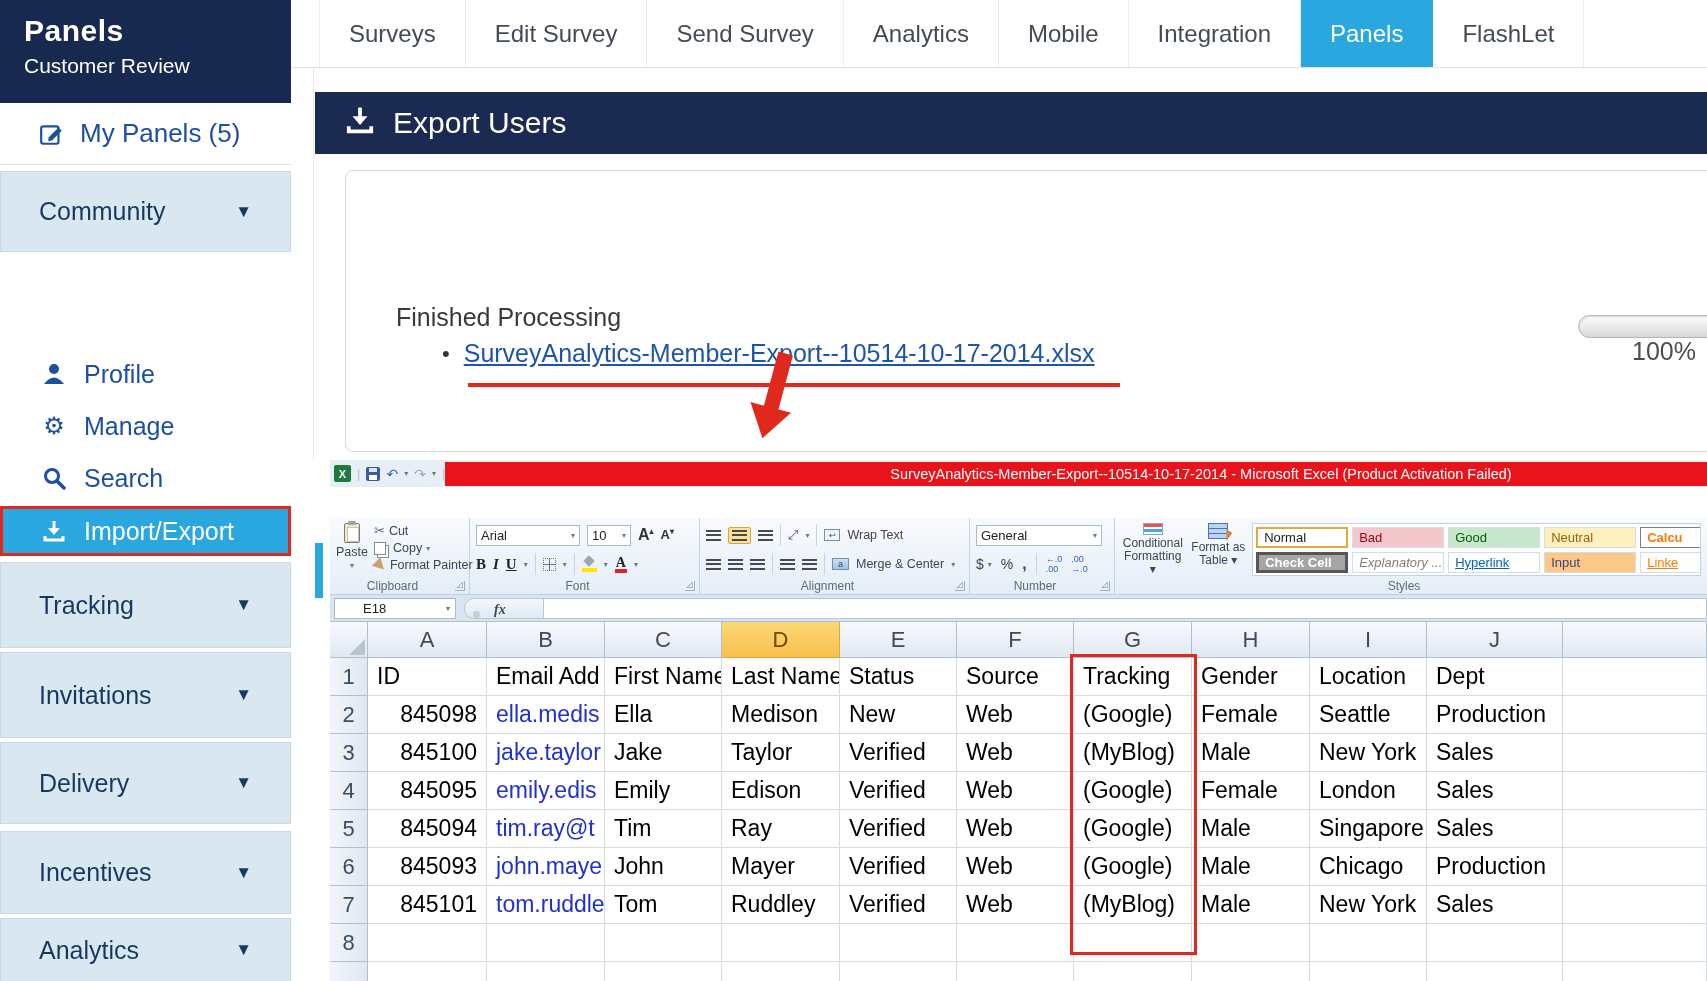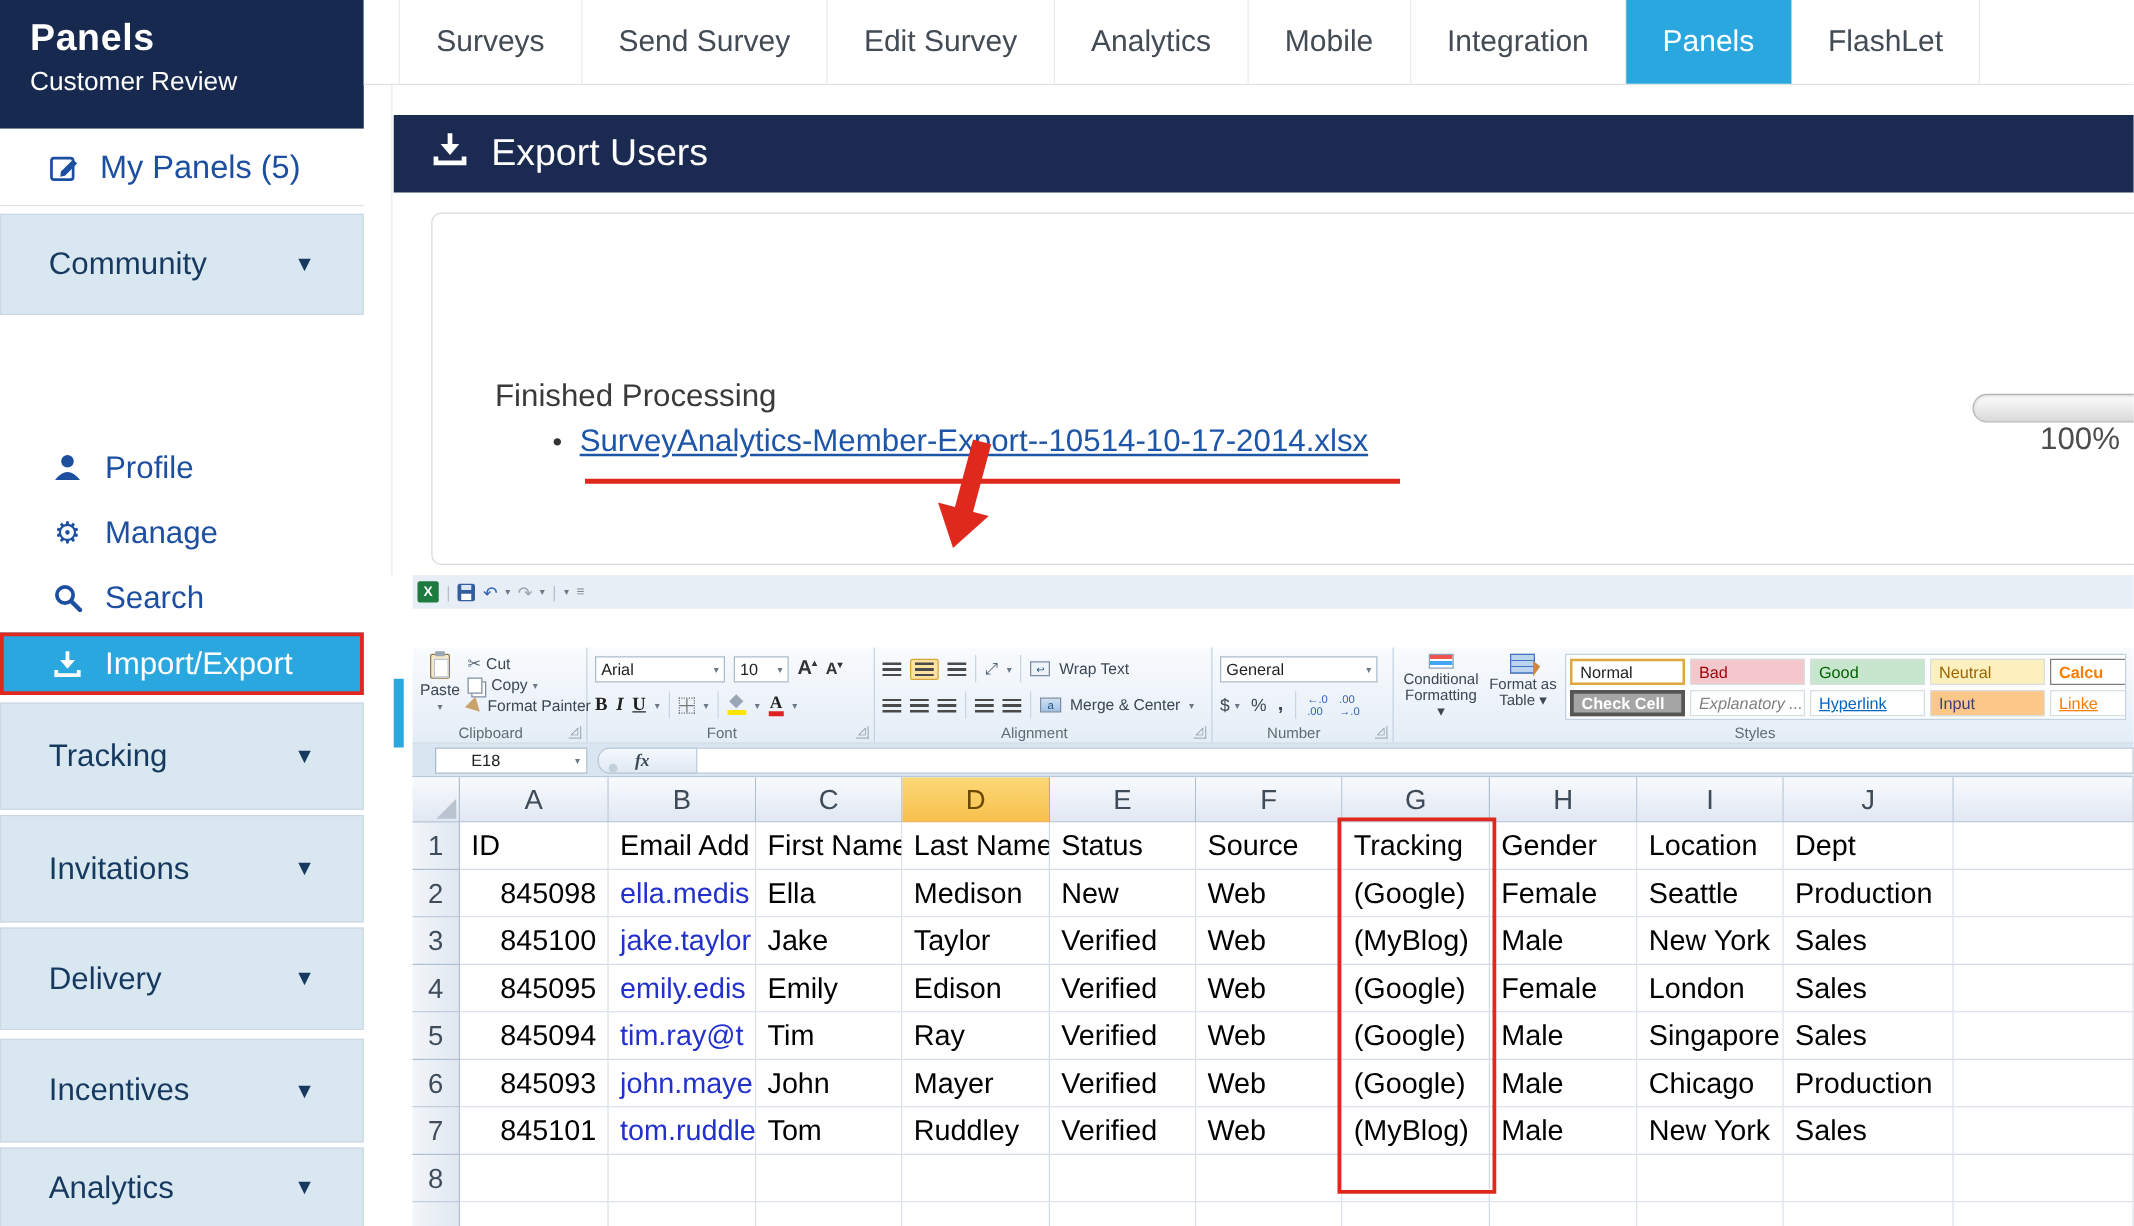--- a/index.html
+++ b/index.html
@@ -106,21 +106,21 @@
   .chip.bad{background:#f4c7cc;color:#9c0006}
   .chip.good{background:#c7e6cd;color:#006100}
   .chip.neutral{background:#fdf0bf;color:#9c6500}
   .chip.calc{color:#fa7d00;font-weight:700;border:1px solid #7f7f7f}
   .chip.check{background:#a5a5a5;color:#fff;font-weight:700;border:3px solid #565656}
   .chip.expl{color:#7f7f7f;font-style:italic}
   .chip.hyper{color:#0563c1;text-decoration:underline}
   .chip.input{background:#fbc889;color:#3f3f76}
   .chip.linked{color:#fa7d00;text-decoration:underline}
 
-  .fbar{position:absolute;left:0;top:135px;width:100%;height:27px;background:#d9e5f0;border-bottom:1px solid #aebfd4;display:flex;align-items:center;padding-left:18px;gap:0}
+  .fbar{position:absolute;left:0;top:135px;width:100%;height:27px;background:#d9e5f0;border-bottom:1px solid #aebfd4;display:flex;align-items:center;padding-left:4px;gap:0}
   .namebox{width:122px;height:21px;background:#fff;border:1px solid #a9bacb;display:flex;align-items:center;justify-content:space-between;padding:0 5px 0 28px;font-size:13px}
   .fxpill{width:80px;height:21px;background:linear-gradient(#f4f8fc,#dfe9f3);border:1px solid #b7c6d6;border-radius:10px 0 0 10px;margin-left:8px;display:flex;align-items:flex-end;gap:14px;padding-left:8px}
   .fxdot{width:7px;height:7px;border-radius:50%;background:#c3cfdb}
   .fx{font:italic 700 14px "Liberation Serif",serif;color:#3b4752}
   .finput{flex:1;height:21px;background:#fff;border:1px solid #b7c6d6;border-left:none}
 
   
   .sheet{position:absolute;left:0;top:162px;width:100%;height:359px;background:#fff}
   .xr{display:flex}
   .cell{border-right:1px solid #d4dce8;border-bottom:1px solid #d4dce8;display:flex;align-items:center;padding:0 9px;font-size:23px;color:#000;white-space:nowrap;overflow:hidden;height:38px;background:#fff}
@@ -217,22 +217,22 @@
     <span class="sb-chev">▼</span>
   </div>
   <div class="sb-group" style="top:918px;height:63px;border-bottom:none">
     <span>Analytics</span>
     <span class="sb-chev">▼</span>
   </div>
 </aside>
 
 <nav id="topnav">
   <div class="nav-tab">Surveys</div>
+  <div class="nav-tab">Edit Survey</div>
   <div class="nav-tab">Send Survey</div>
-  <div class="nav-tab">Edit Survey</div>
   <div class="nav-tab">Analytics</div>
   <div class="nav-tab">Mobile</div>
   <div class="nav-tab">Integration</div>
   <div class="nav-tab active">Panels</div>
   <div class="nav-tab">FlashLet</div>
 </nav>
 <div id="content-vline"></div>
 
 <div id="export-bar">
   <span>
@@ -269,20 +269,23 @@
     <span class="qicon-excel">X</span>
     <span class="sep">|</span>
     <span class="qicon-save"></span>
     <span class="qundo">↶</span>
       <span class="qcaret">▾</span>
     <span class="qredo">↷</span>
       <span class="qcaret">▾</span>
     <span class="sep">|</span>
     <span class="qcaret">▾</span>
     <span style="color:#7c8894;font-size:11px">≡</span>
+  </div>
+  <div class="titlebar">
+    <span>SurveyAnalytics-Member-Export--10514-10-17-2014 - Microsoft Excel (Product Activation Failed)</span>
   </div>
 
 
   <div class="ribbon">
 
     <div class="rgroup" style="width:140px">
       <div class="bigbtn">
         <span class="ico-clipboard"></span>
         <span class="sbtn">Paste</span>
         <span class="caret">▾</span>

